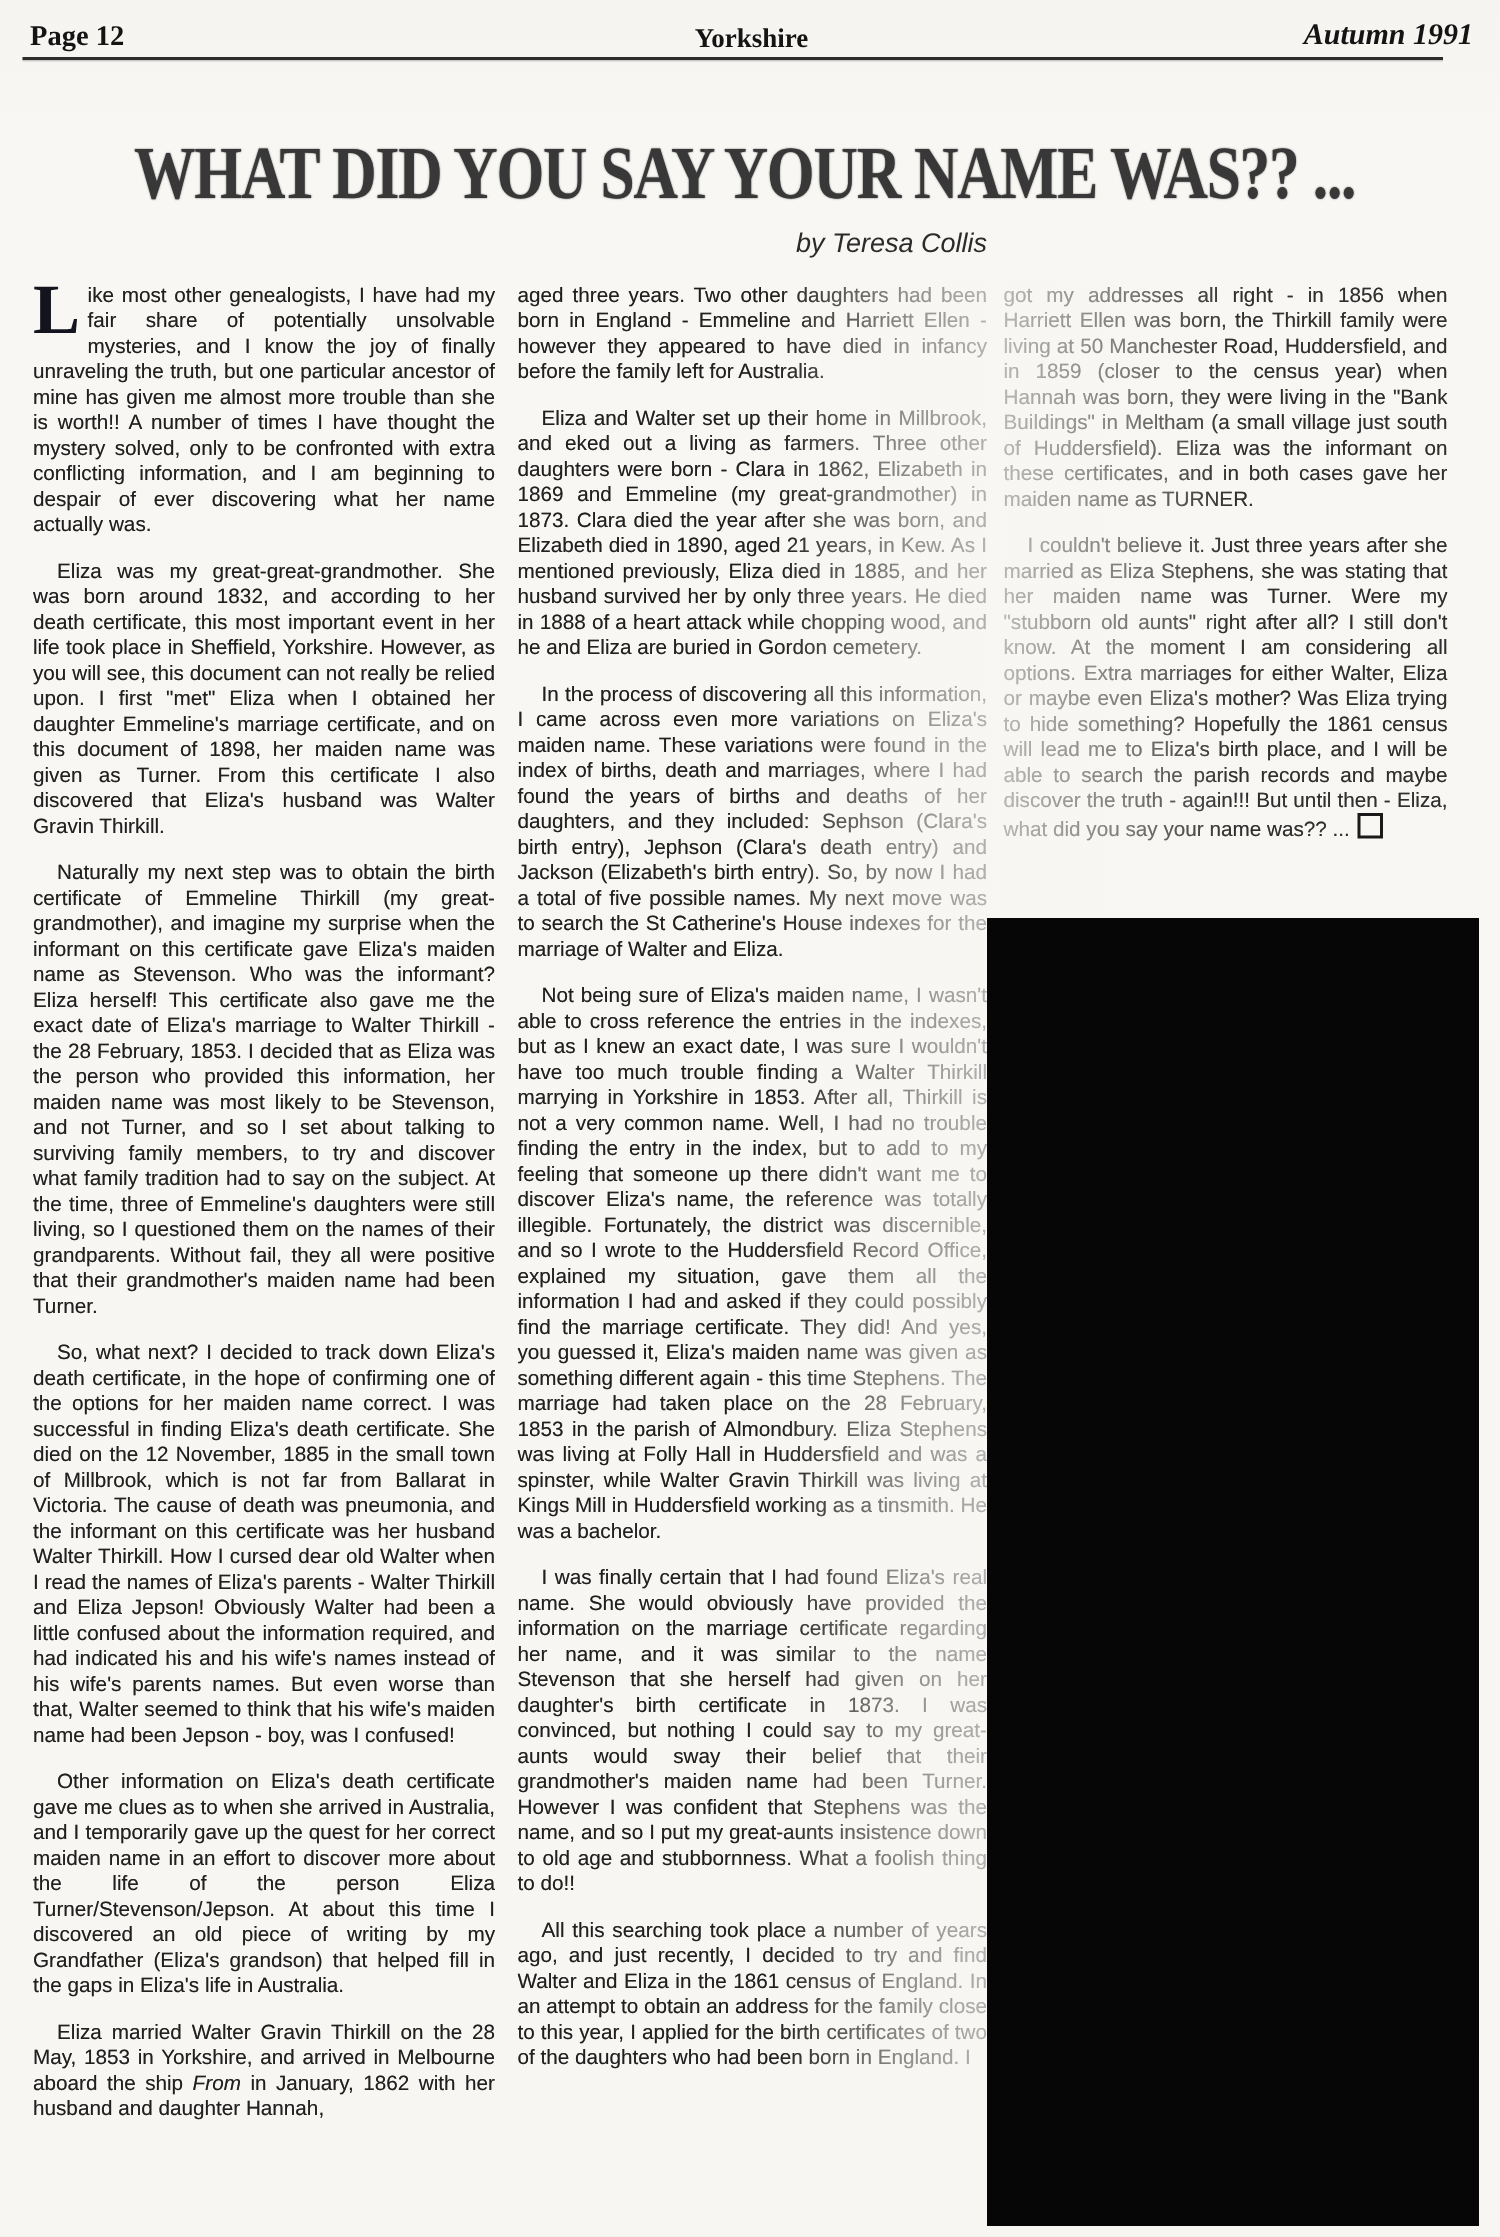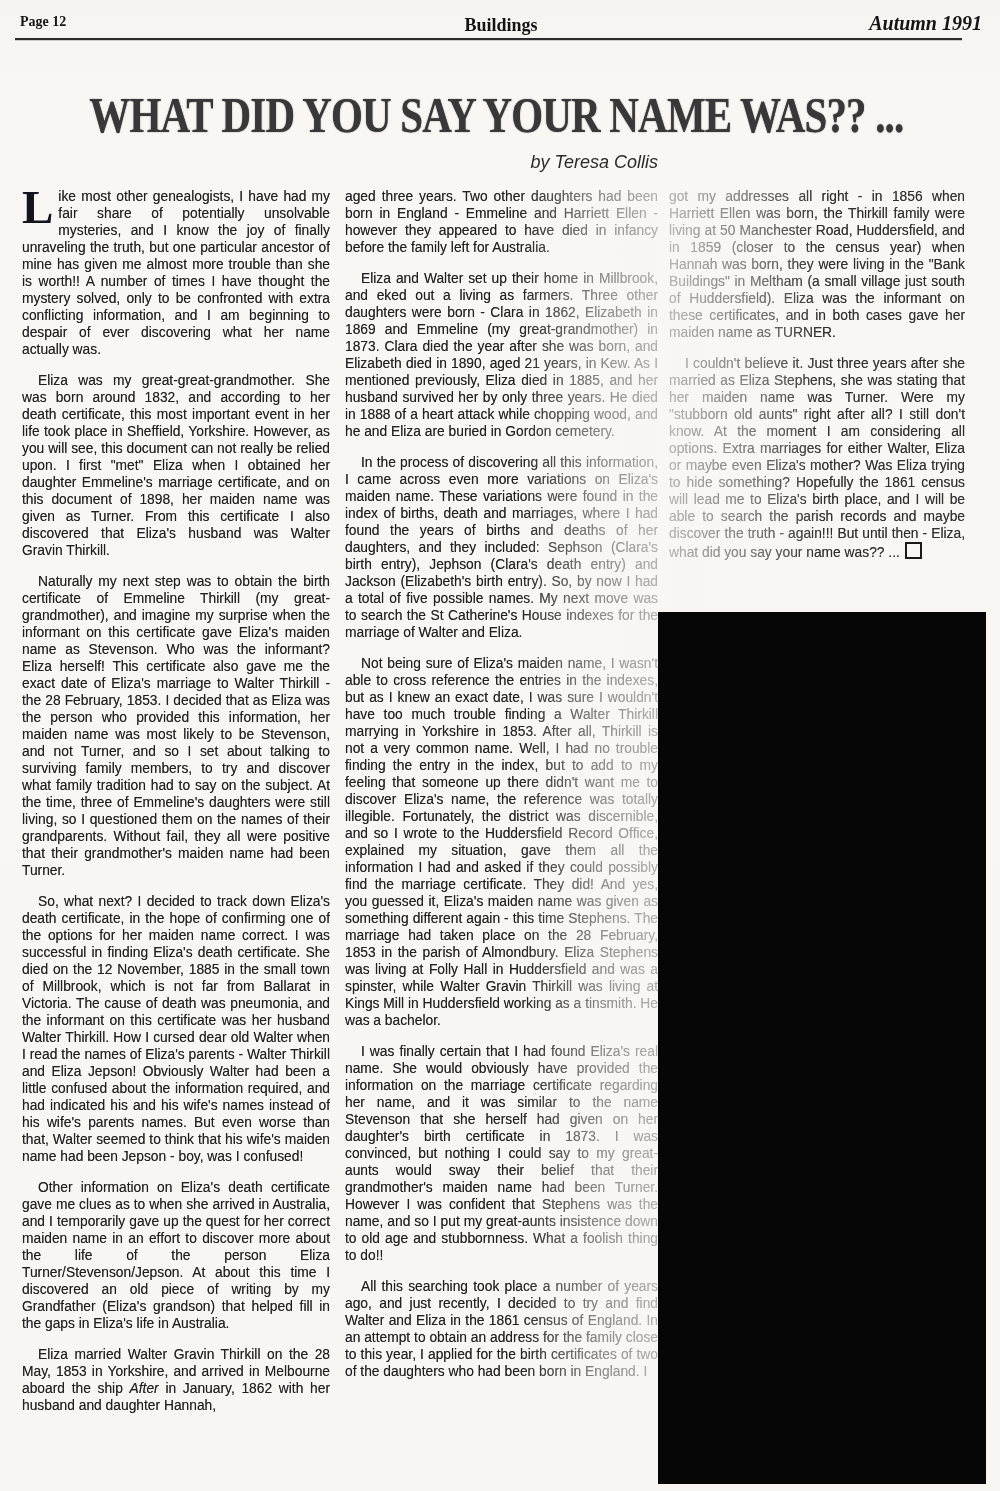--- a/index.html
+++ b/index.html
@@ -9,21 +9,21 @@
     margin:0 auto;
     background:#f7f6f3;
     background-image:linear-gradient(180deg,#f5f4f1 0%,#f8f7f4 6%,#f7f6f3 100%);
     overflow:hidden;
     font-family:"Liberation Sans",sans-serif;
     color:#1d1d1d;
   }
   
   .runhead{position:absolute;top:12px;left:20px;right:18px;height:26px;
     font-family:"Liberation Serif",serif;font-weight:bold;color:#141414;}
-  .runhead .pgno{position:absolute;left:0;top:2px;font-size:14px;}
+  .runhead .pgno{position:absolute;left:0;top:2px;font-size:19px;}
   .runhead .pub{position:absolute;left:0;right:0;top:3px;text-align:center;font-size:18px;}
   .runhead .issue{position:absolute;right:0;top:0;font-size:20px;font-style:italic;}
   .rule{position:absolute;top:38px;left:15px;width:947px;height:2px;background:#2c2c2c;
     box-shadow:0 1px 0 rgba(120,120,120,.35);}
   
   .title{position:absolute;top:86px;left:0;width:918px;text-align:center;margin:0;}
   .title .inner{
     display:inline-block;
     font-family:"Liberation Serif",serif;font-weight:bold;
     font-size:50px;letter-spacing:-1px;white-space:nowrap;
@@ -62,36 +62,36 @@
   .redaction{position:absolute;left:658px;top:612px;width:328px;height:872px;
     background:#060606;z-index:5;}
 </style>
 </head>
 <body>
 
 <div class="page">
 
   <div class="runhead">
     <span class="pgno">Page 12</span>
-    <span class="pub">Buildings</span>
+    <span class="pub">Yorkshire</span>
     <span class="issue">Autumn 1991</span>
   </div>
   <div class="rule"></div>
 
   <h1 class="title"><span class="inner">WHAT DID YOU SAY YOUR NAME WAS?? ...</span></h1>
 
   <div class="byline">by Teresa Collis</div>
 
   <div class="col col1">
     <p class="nofirst"><span class="dropcap">L</span><span>ike most other genealogists, I have had my fair share of potentially unsolvable mysteries, and I know the joy of finally unraveling the truth, but one particular ancestor of mine has given me almost more trouble than she is worth!!  A number of times I have thought the mystery solved, only to be confronted with extra conflicting information, and I am beginning to despair of ever discovering what her name actually was.</span></p>
     <p>Eliza was my great-great-grandmother.  She was born around 1832, and according to her death certificate, this most important event in her life took place in Sheffield, Yorkshire.  However, as you will see, this document can not really be relied upon.  I first "met" Eliza when I obtained her daughter Emmeline's marriage certificate, and on this document of 1898, her maiden name was given as Turner.  From this certificate I also discovered that Eliza's husband was Walter Gravin Thirkill.</p>
     <p>Naturally my next step was to obtain the birth certificate of Emmeline Thirkill (my great-grandmother), and imagine my surprise when the informant on this certificate gave Eliza's maiden name as Stevenson.  Who was the informant?  Eliza herself!  This certificate also gave me the exact date of Eliza's marriage to Walter Thirkill - the 28 February, 1853.  I decided that as Eliza was the person who provided this information, her maiden name was most likely to be Stevenson, and not Turner, and so I set about talking to surviving family members, to try and discover what family tradition had to say on the subject.  At the time, three of Emmeline's daughters were still living, so I questioned them on the names of their grandparents.  Without fail, they all were positive that their grandmother's maiden name had been Turner.</p>
     <p>So, what next?  I decided to track down Eliza's death certificate, in the hope of confirming one of the options for her maiden name correct.  I was successful in finding Eliza's death certificate.  She died on the 12 November, 1885 in the small town of Millbrook, which is not far from Ballarat in Victoria.  The cause of death was pneumonia, and the informant on this certificate was her husband Walter Thirkill.  How I cursed dear old Walter when I read the names of Eliza's parents - Walter Thirkill and Eliza Jepson!  Obviously Walter had been a little confused about the information required, and had indicated his and his wife's names instead of his wife's parents names.  But even worse than that, Walter seemed to think that his wife's maiden name had been Jepson - boy, was I confused!</p>
     <p>Other information on Eliza's death certificate gave me clues as to when she arrived in Australia, and I temporarily gave up the quest for her correct maiden name in an effort to discover more about the life of the person Eliza Turner/Stevenson/Jepson.  At about this time I discovered an old piece of writing by my Grandfather (Eliza's grandson) that helped fill in the gaps in Eliza's life in Australia.</p>
-    <p><span>Eliza married Walter Gravin Thirkill on the 28 May, 1853 in Yorkshire, and arrived in Melbourne aboard the ship </span><span class="ship">After</span><span> in January, 1862 with her husband and daughter Hannah,</span></p>
+    <p><span>Eliza married Walter Gravin Thirkill on the 28 May, 1853 in Yorkshire, and arrived in Melbourne aboard the ship </span><span class="ship">From</span><span> in January, 1862 with her husband and daughter Hannah,</span></p>
   </div>
 
   <div class="col col2">
     <p class="nofirst">aged three years.  Two other daughters had been born in England - Emmeline and Harriett Ellen - however they appeared to have died in infancy before the family left for Australia.</p>
     <p>Eliza and Walter set up their home in Millbrook, and eked out a living as farmers. Three other daughters were born - Clara in 1862, Elizabeth in 1869 and Emmeline (my great-grandmother) in 1873.  Clara died the year after she was born, and Elizabeth died in 1890, aged 21 years, in Kew.  As I mentioned previously, Eliza died in 1885, and her husband survived her by only three years.  He died in 1888 of a heart attack while chopping wood, and he and Eliza are buried in Gordon cemetery.</p>
     <p>In the process of discovering all this information, I came across even more variations on Eliza's maiden name.  These variations were found in the index of births, death and marriages, where I had found the years of births and deaths of her daughters, and they included:  Sephson (Clara's birth entry), Jephson (Clara's death entry) and Jackson (Elizabeth's birth entry).  So, by now I had a total of five possible names.  My next move was to search the St Catherine's House indexes for the marriage of Walter and Eliza.</p>
     <p>Not being sure of Eliza's maiden name, I wasn't able to cross reference the entries in the indexes, but as I knew an exact date, I was sure I wouldn't have too much trouble finding a Walter Thirkill marrying in Yorkshire in 1853. After all, Thirkill is not a very common name. Well, I had no trouble finding the entry in the index, but to add to my feeling that someone up there didn't want me to discover Eliza's name, the reference was totally illegible. Fortunately, the district was discernible, and so I wrote to the Huddersfield Record Office, explained my situation, gave them all the information I had and asked if they could possibly find the marriage certificate.  They did!  And yes, you guessed it, Eliza's maiden name was given as something different again - this time Stephens.  The marriage had taken place on the 28 February, 1853 in the parish of Almondbury.  Eliza Stephens was living at Folly Hall in Huddersfield and was a spinster, while Walter Gravin Thirkill was living at Kings Mill in Huddersfield working as a tinsmith.  He was a bachelor.</p>
     <p>I was finally certain that I had found Eliza's real name.  She would obviously have provided the information on the marriage certificate regarding her name, and it was similar to the name Stevenson that she herself had given on her daughter's birth certificate in 1873. I was convinced, but nothing I could say to my great-aunts would sway their belief that their grandmother's maiden name had been Turner.  However I was confident that Stephens was the name, and so I put my great-aunts insistence down to old age and stubbornness.  What a foolish thing to do!!</p>
     <p>All this searching took place a number of years ago, and just recently, I decided to try and find Walter and Eliza in the 1861 census of England.  In an attempt to obtain an address for the family close to this year, I applied for the birth certificates of two of the daughters who had been born in England.  I</p>
   </div>

